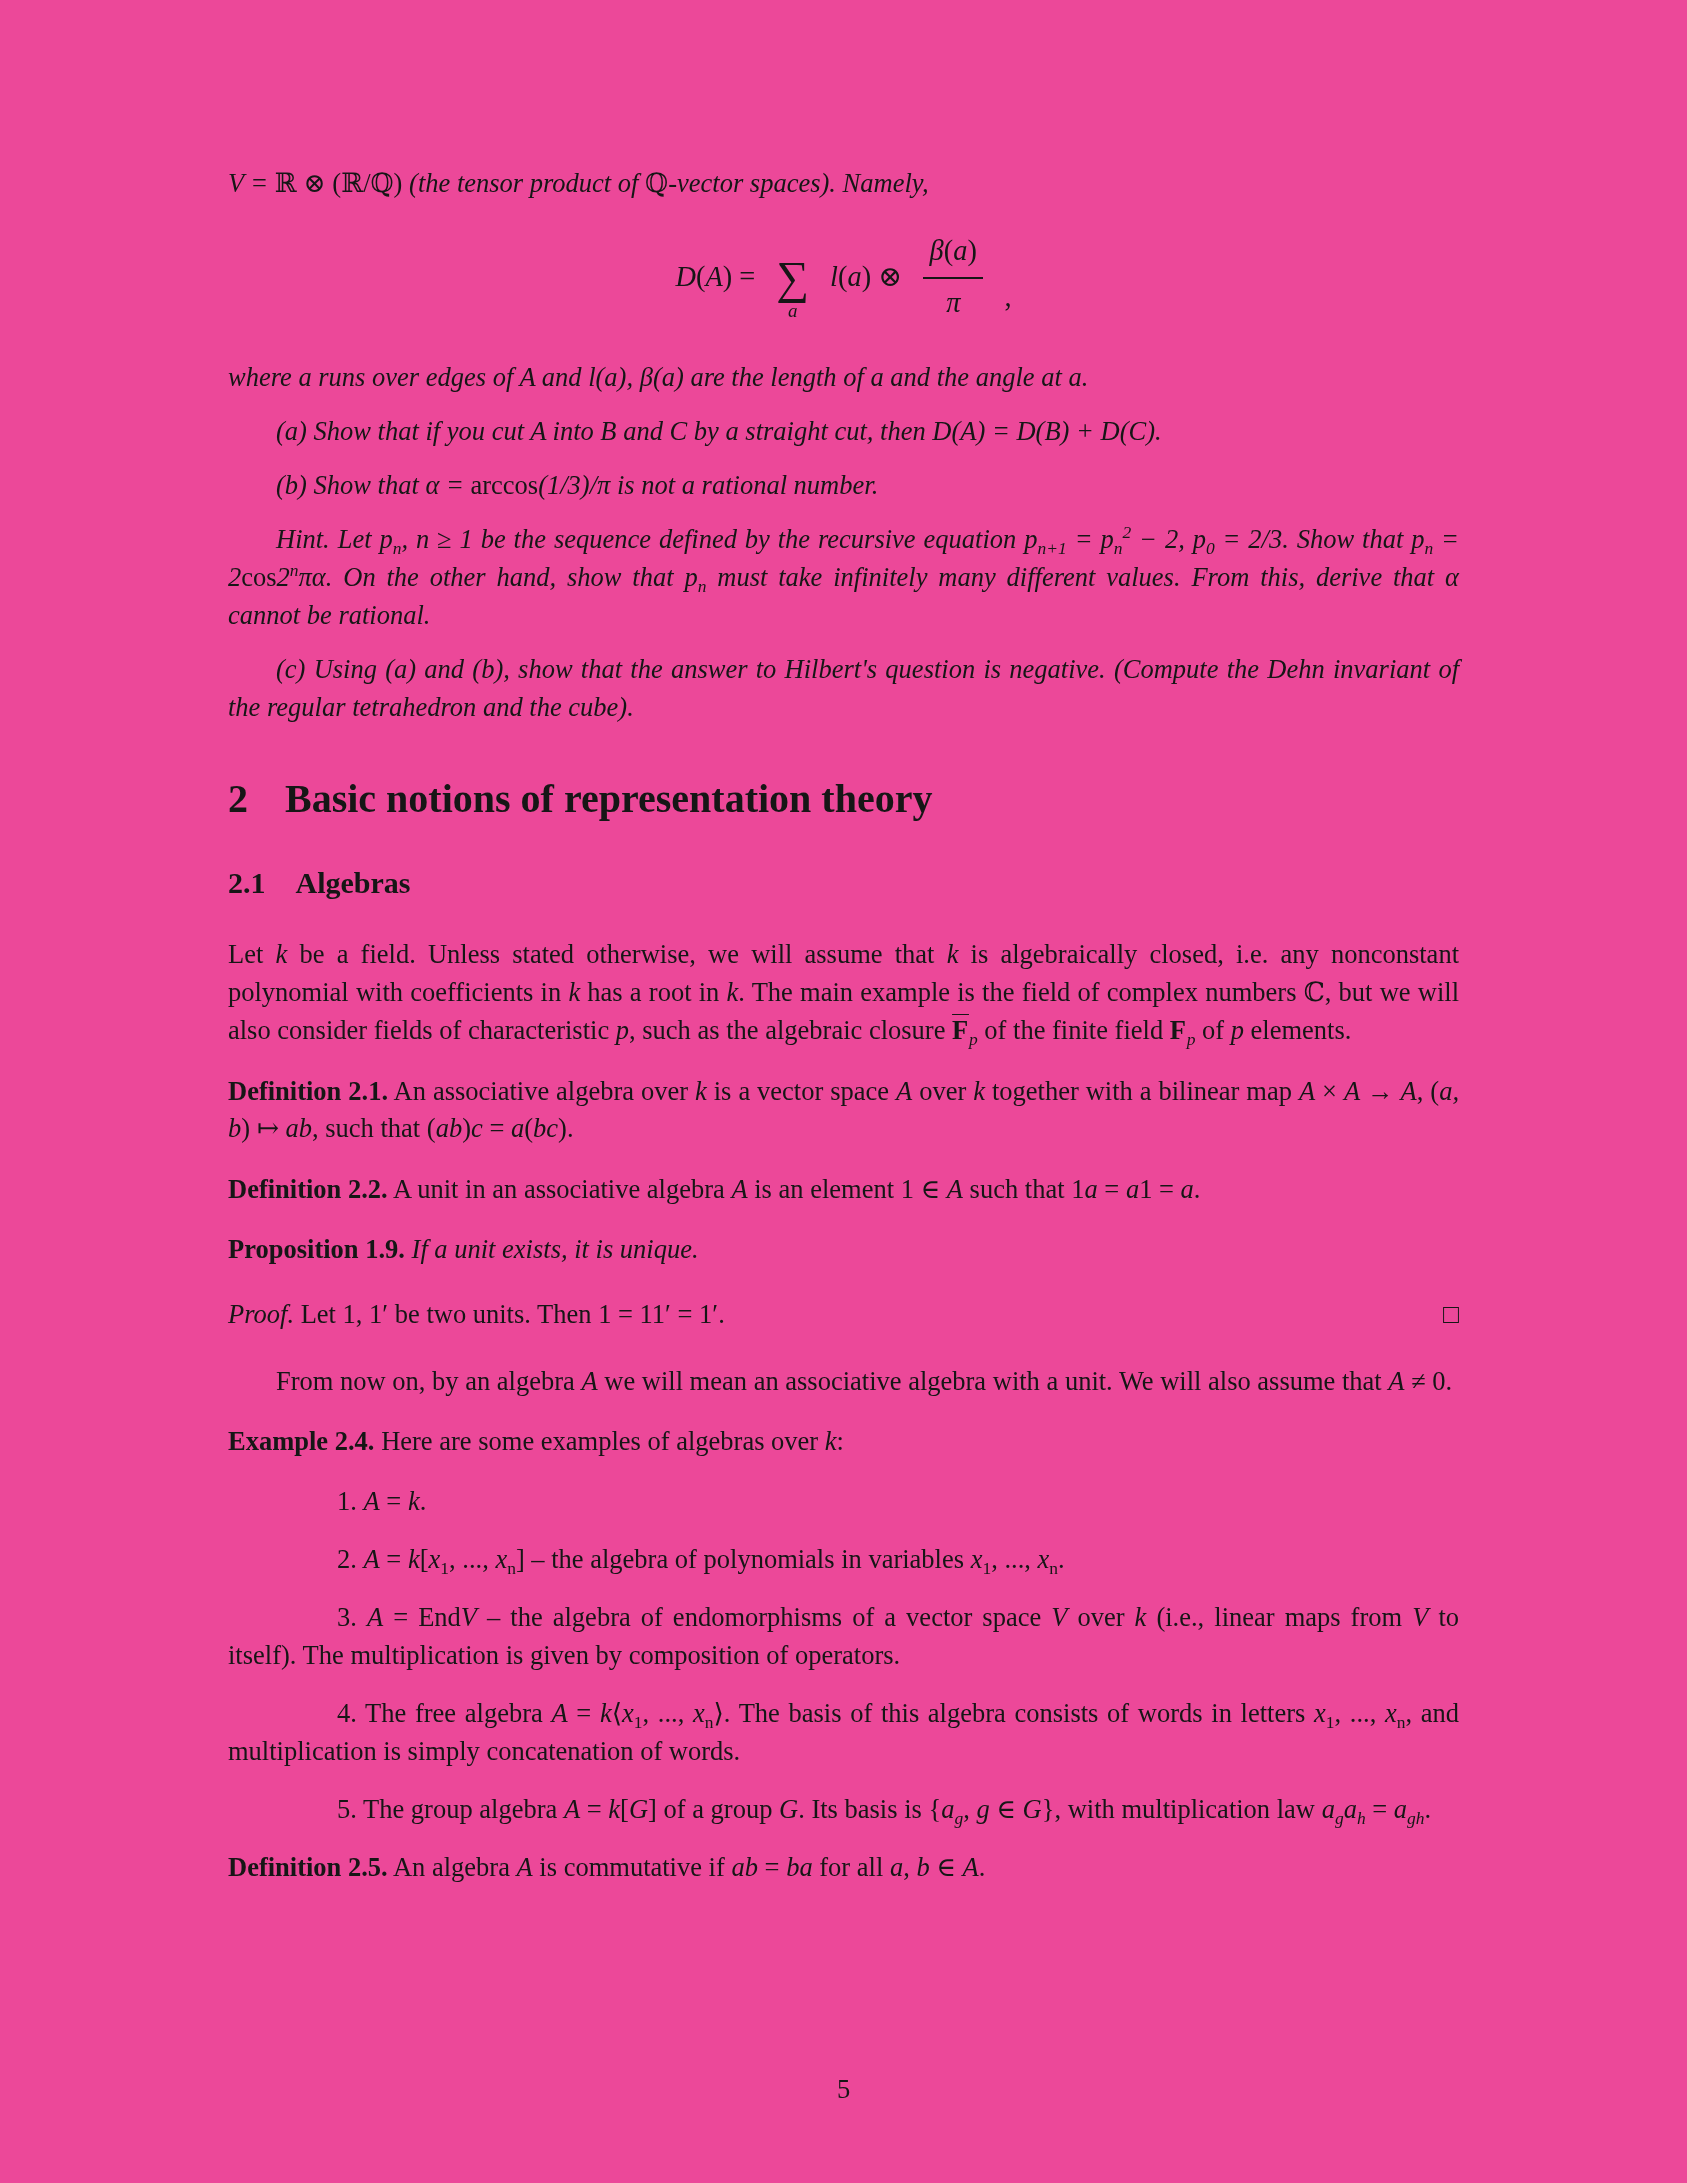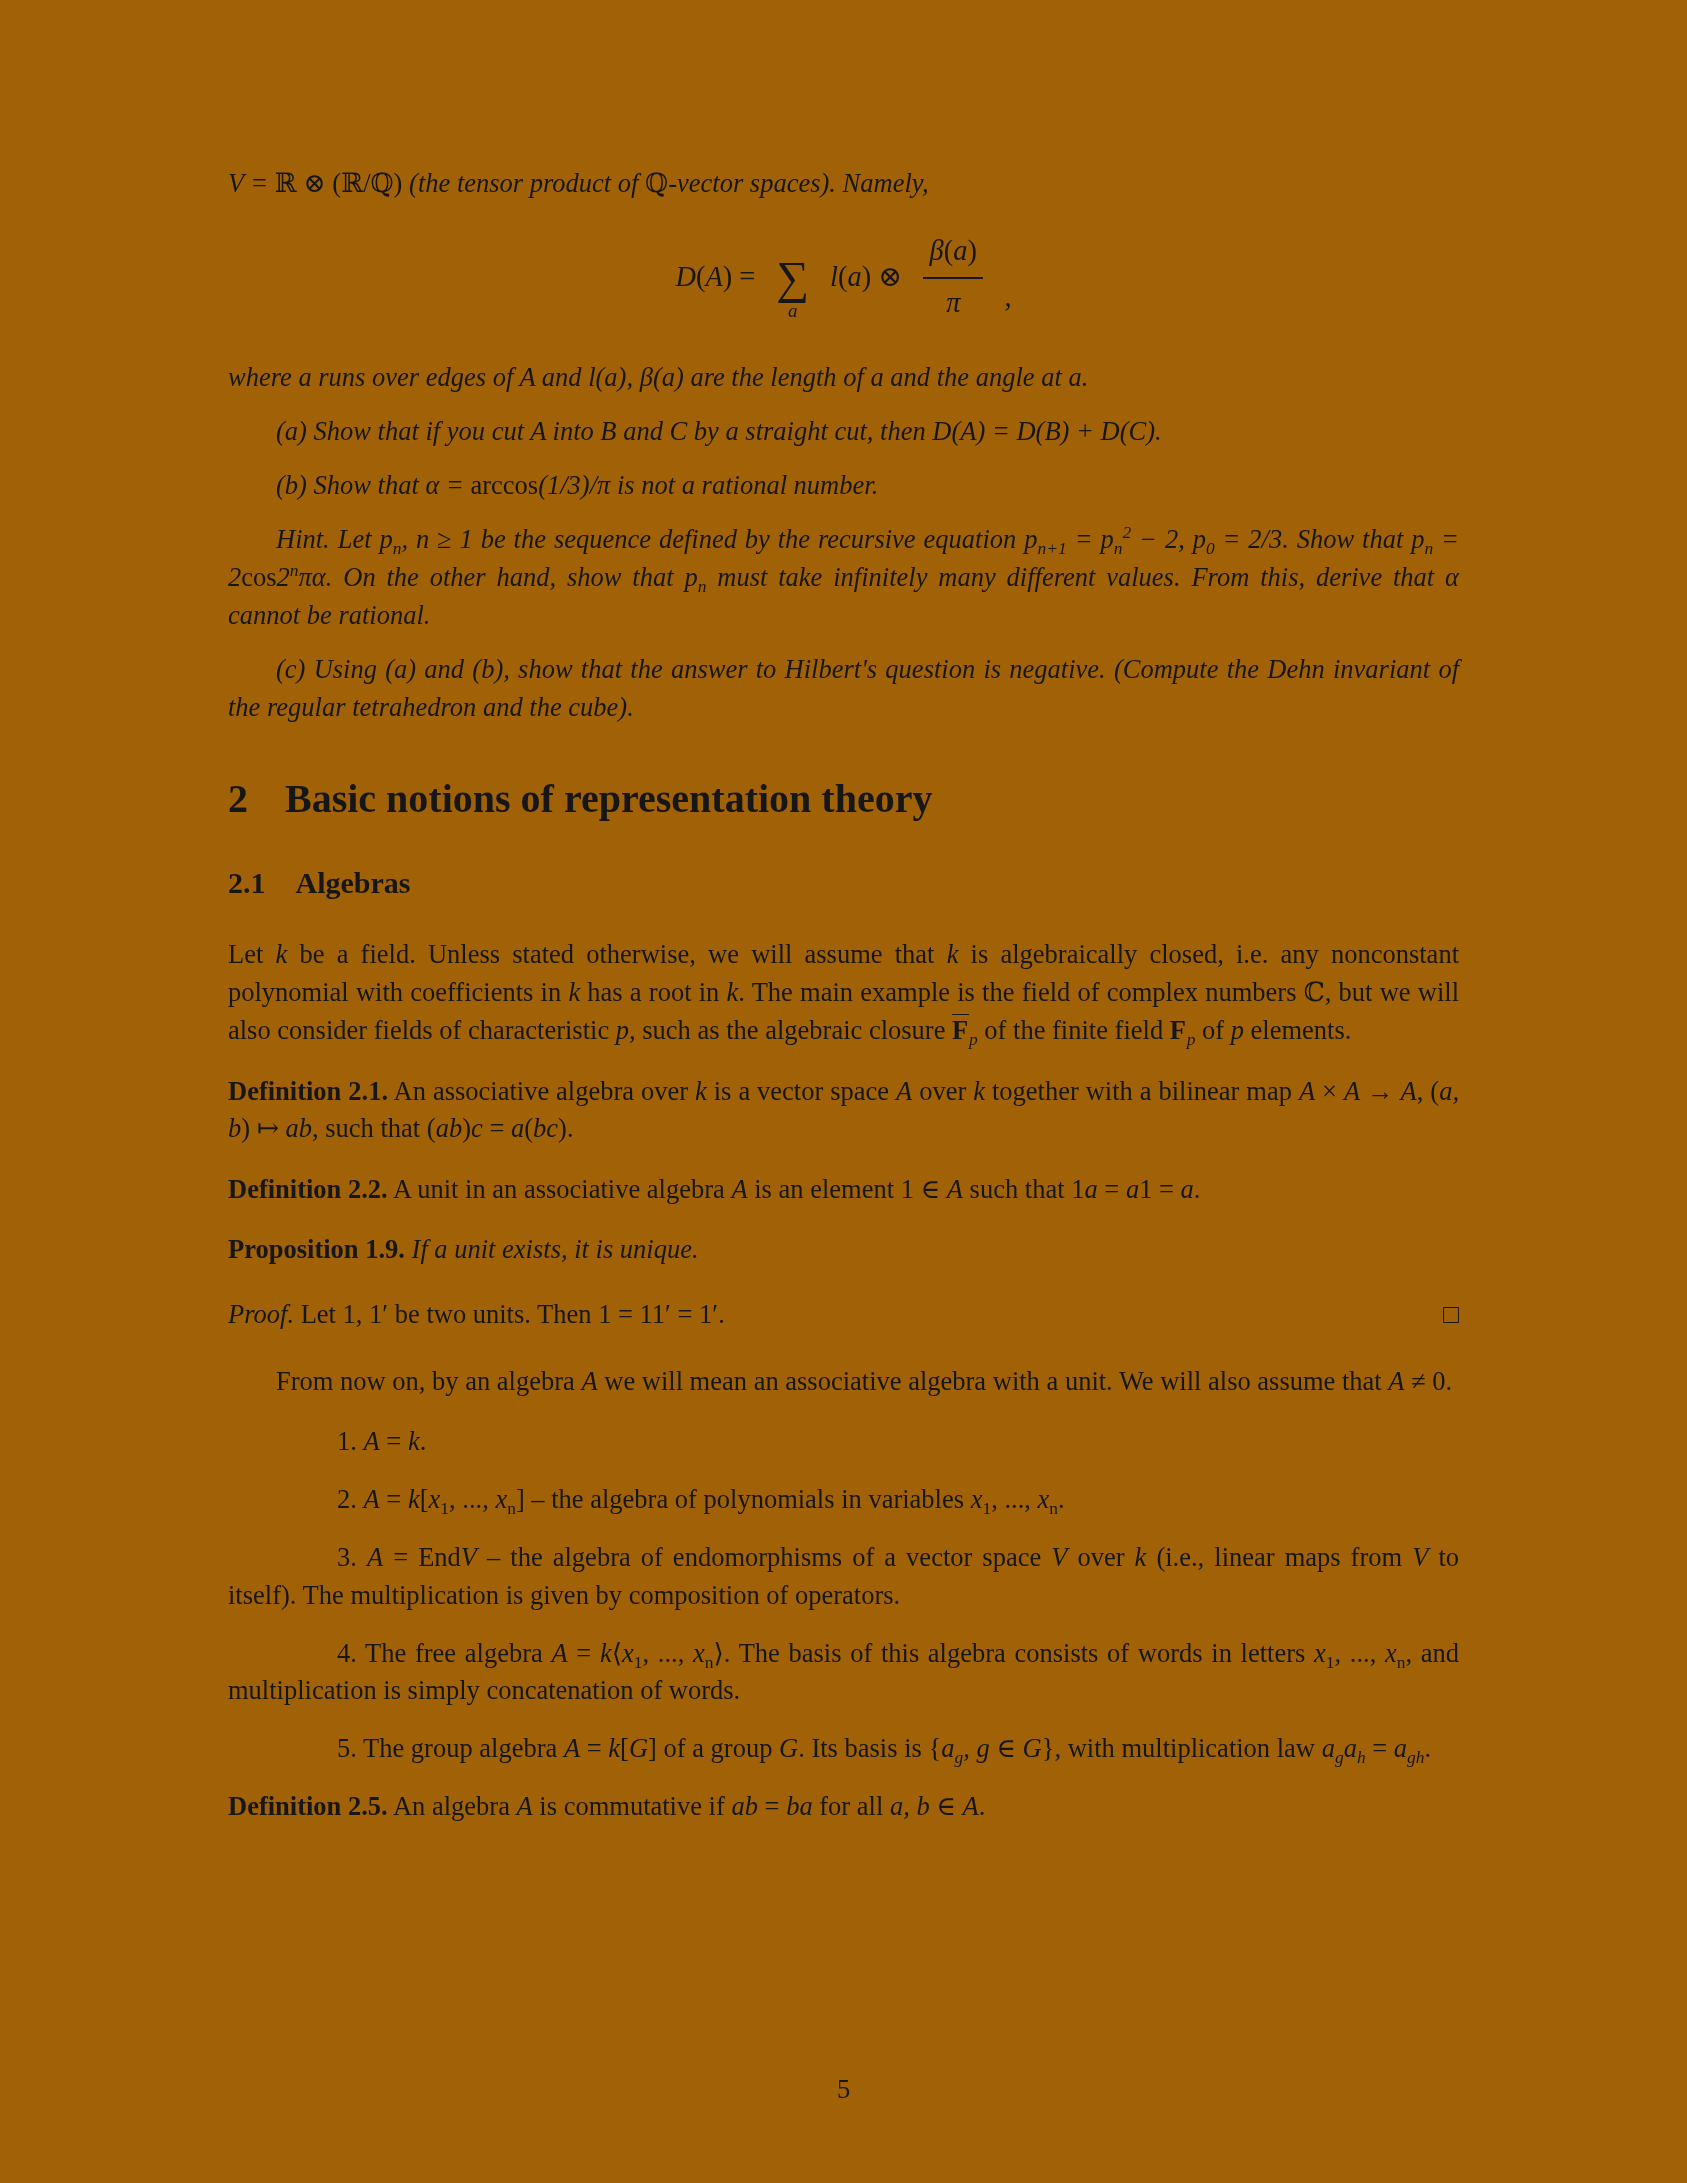--- a/index.html
+++ b/index.html
@@ -2,21 +2,21 @@
 <html style="font-size:10.6px"><head>
 <meta charset="utf-8">
 <style>
   * { margin:0; padding:0; box-sizing:border-box; }
   html, body { background:#ffffff; }
 
   .page {
     position:relative;
     width:1687px;
     height:2183px;
-    background:#a16207;
+    background:#ec4899;
     color:#161616;
     font-family:"Liberation Serif","DejaVu Serif","DejaVu Sans",serif;
     font-size:26.5px;
     line-height:1.43;
     overflow:hidden;
   }
 
   .content {
     position:absolute;
     left:228px;
@@ -109,20 +109,21 @@
 
     <p class="para block"><b>Proposition 1.9.</b> <i>If a unit exists, it is unique.</i></p>
 
     <p class="para proof-row">
       <span><i>Proof.</i> Let 1, 1′ be two units. Then 1 = 11′ = 1′.</span>
       <span class="qed">□</span>
     </p>
 
     <p class="para block indent">From now on, by an algebra <i>A</i> we will mean an associative algebra with a unit. We will also assume that <i>A</i> ≠ 0.</p>
 
+    <p class="para block"><b>Example 2.4.</b> Here are some examples of algebras over <i>k</i>:</p>
 
     <p class="para list-item">1. <i>A</i> = <i>k</i>.</p>
     <p class="para list-item">2. <i>A</i> = <i>k</i>[<i>x</i><sub>1</sub>, ..., <i>x</i><sub>n</sub>] – the algebra of polynomials in variables <i>x</i><sub>1</sub>, ..., <i>x</i><sub>n</sub>.</p>
     <p class="para list-item">3. <i>A</i> = End<i>V</i> – the algebra of endomorphisms of a vector space <i>V</i> over <i>k</i> (i.e., linear maps from <i>V</i> to itself). The multiplication is given by composition of operators.</p>
     <p class="para list-item">4. The free algebra <i>A</i> = <i>k</i>⟨<i>x</i><sub>1</sub>, ..., <i>x</i><sub>n</sub>⟩. The basis of this algebra consists of words in letters <i>x</i><sub>1</sub>, ..., <i>x</i><sub>n</sub>, and multiplication is simply concatenation of words.</p>
     <p class="para list-item">5. The group algebra <i>A</i> = <i>k</i>[<i>G</i>] of a group <i>G</i>. Its basis is {<i>a</i><sub><i>g</i></sub>, <i>g</i> ∈ <i>G</i>}, with multiplication law <i>a</i><sub><i>g</i></sub><i>a</i><sub><i>h</i></sub> = <i>a</i><sub><i>gh</i></sub>.</p>
 
     <p class="para block"><b>Definition 2.5.</b> An algebra <i>A</i> is commutative if <i>ab</i> = <i>ba</i> for all <i>a</i>, <i>b</i> ∈ <i>A</i>.</p>
 
   </main>

